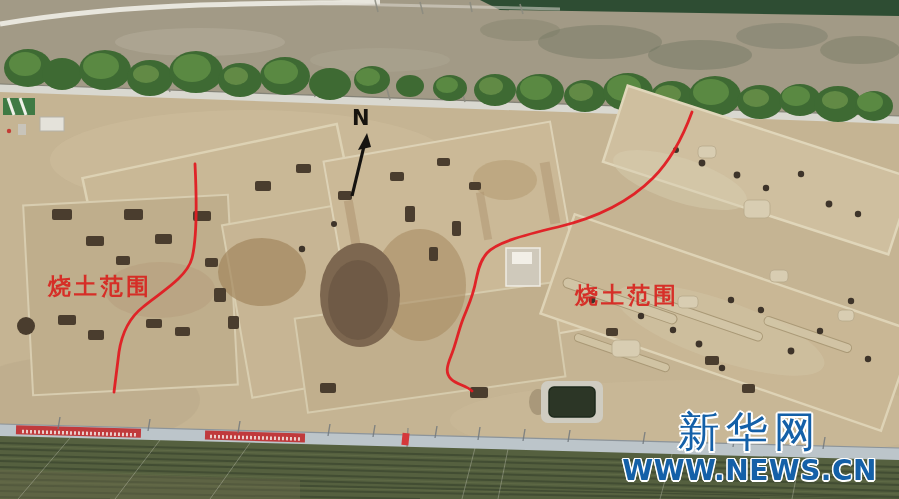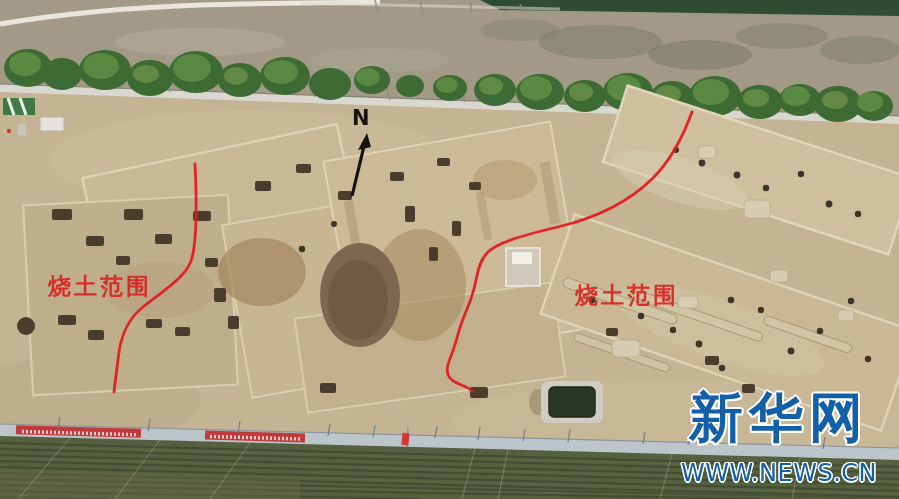--- a/index.html
+++ b/index.html
@@ -16,26 +16,26 @@
     position:absolute;font-size:23px;font-weight:bold;letter-spacing:3px;
     color:#d8241f;opacity:.92;line-height:1;white-space:nowrap;margin-top:8px;
   }
   .burnt-label.west{left:48px;top:267px;}
   .burnt-label.east{left:575px;top:276px;}
   .watermark{
     position:absolute;right:22px;bottom:14px;text-align:center;
     color:#1460a8;line-height:1;
   }
   .watermark .brand{
-    font-size:54px;font-weight:bold;letter-spacing:6px;
+    font-size:42px;font-weight:normal;letter-spacing:6px;
     text-shadow:-2px 0 0 #fff,2px 0 0 #fff,0 -2px 0 #fff,0 2px 0 #fff,
       -1.5px -1.5px 0 #fff,1.5px -1.5px 0 #fff,-1.5px 1.5px 0 #fff,1.5px 1.5px 0 #fff;
   }
   .watermark .url{
-    font-size:24px;font-weight:normal;margin-top:16px;letter-spacing:.5px;
+    font-size:28px;font-weight:bold;margin-top:4px;letter-spacing:.5px;
     text-shadow:-1.5px 0 0 #fff,1.5px 0 0 #fff,0 -1.5px 0 #fff,0 1.5px 0 #fff,
       -1px -1px 0 #fff,1px -1px 0 #fff,-1px 1px 0 #fff,1px 1px 0 #fff;
   }
 </style>
 </head>
 <body>
 
 <div class="stage">
 
 <svg width="899" height="499" viewBox="0 0 899 499">

